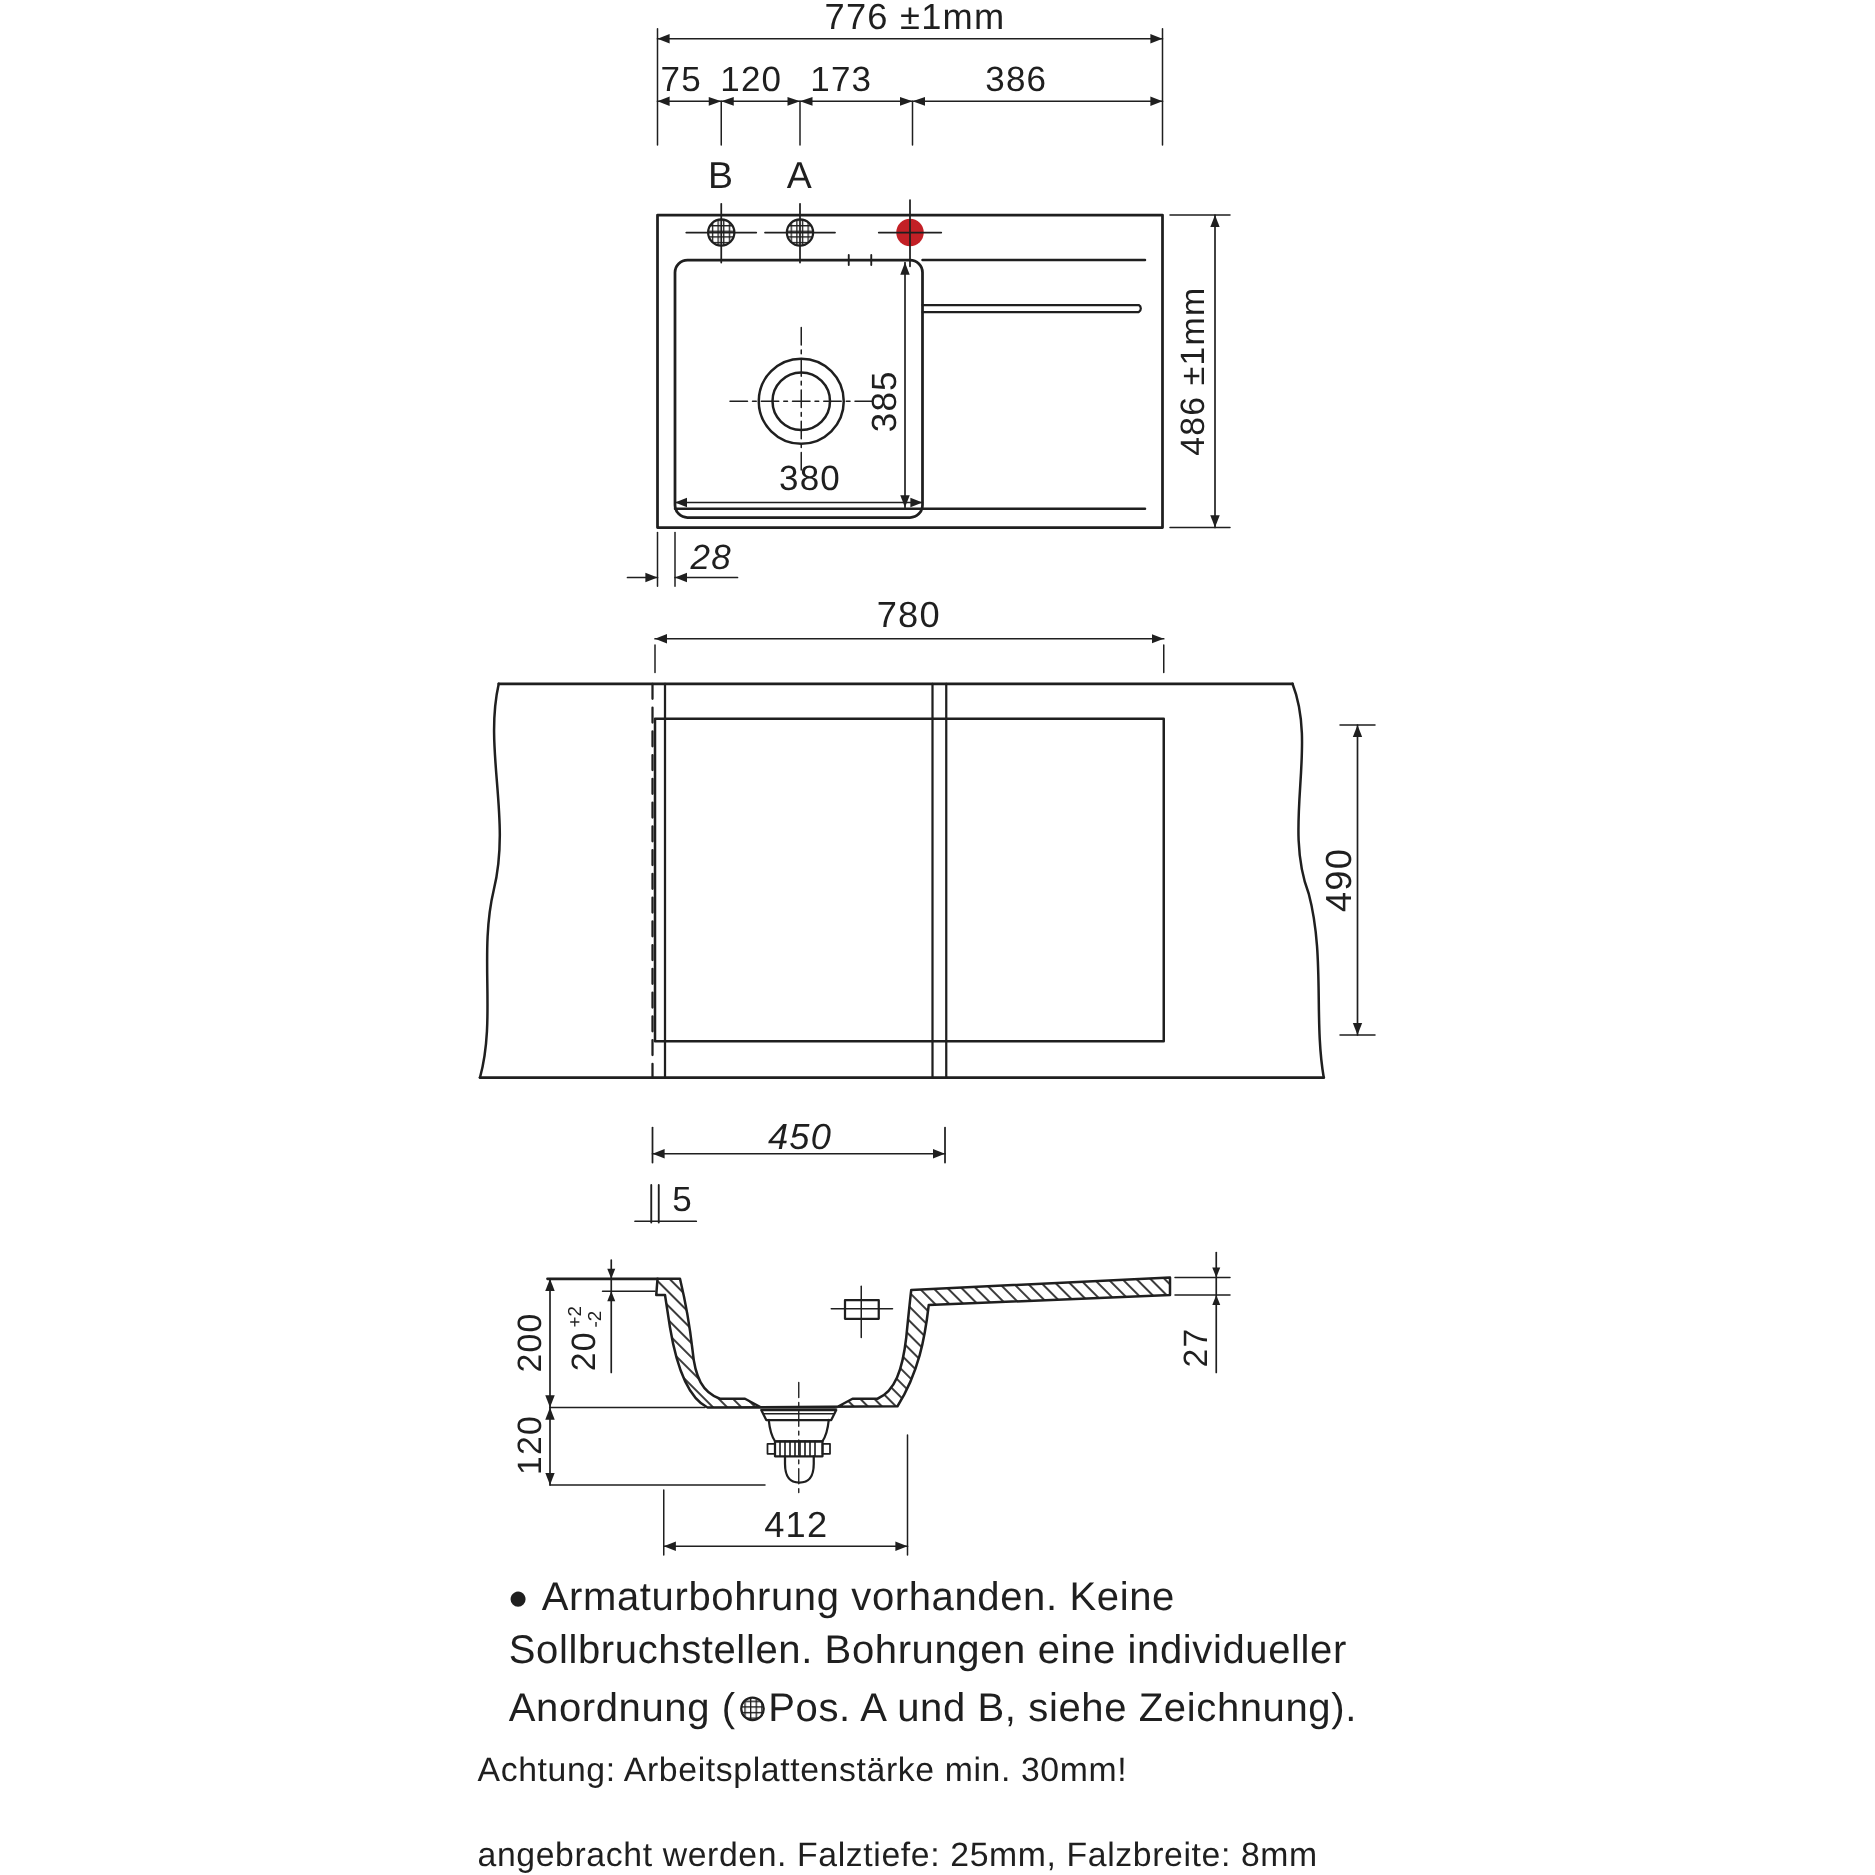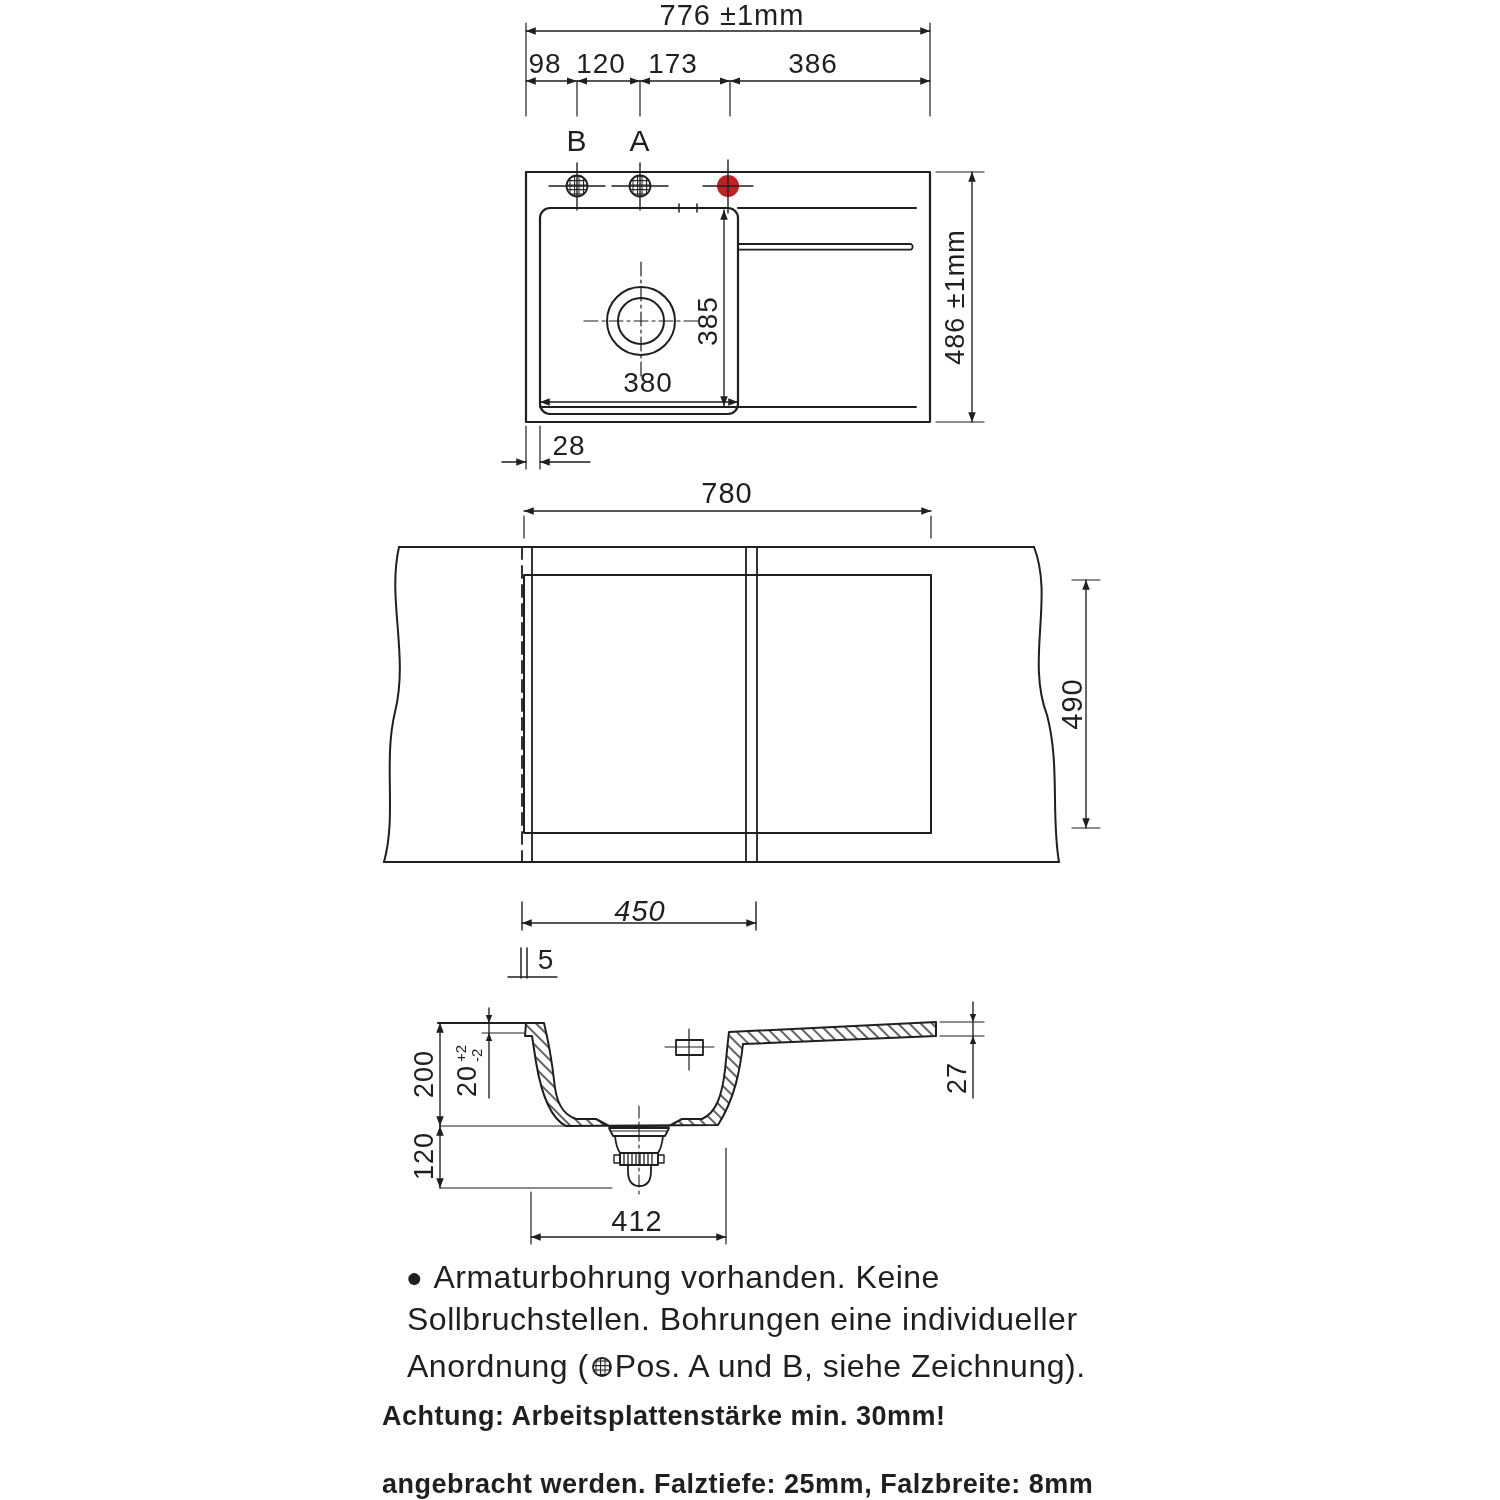--- a/index.html
+++ b/index.html
@@ -5,21 +5,21 @@
   html,body{margin:0;padding:0;background:#ffffff;}
   .page{position:relative;width:1500px;height:1500px;background:#ffffff;overflow:hidden;
         font-family:"Liberation Sans",sans-serif;color:#1f1f1f;margin-left:16px;}
   svg.geo{position:absolute;left:0;top:0;}
   .t{position:absolute;white-space:nowrap;transform:translate(-50%,-50%);
      font-family:"Liberation Sans",sans-serif;color:#1f1f1f;letter-spacing:1px;}
   .rot{transform:translate(-50%,-50%) rotate(-90deg);}
   .tl{position:absolute;white-space:nowrap;color:#1f1f1f;letter-spacing:0.5px;}
   .fs27{font-size:27px;} .fs28{font-size:28px;} .fs29{font-size:29px;} .fs30{font-size:30px;}
   .note{font-size:32px;display:flex;align-items:center;}
-  .warn{font-size:27px;font-weight:bold;}
+  .warn{font-size:27px;}
   .tolstack{display:inline-flex;flex-direction:column;font-size:15px;line-height:1.05;
             margin-left:3px;vertical-align:middle;letter-spacing:0;}
   .bullet{margin-right:10px;font-size:28px;}
   .sym{margin:0 2px;}
 </style>
 </head>
 <body>
 
 <div class="page">
 
@@ -181,30 +181,30 @@
     </g>
     <g stroke-width="1.35">
       <line x1="515" y1="1237" x2="710" y2="1237" marker-start="url(#arr)" marker-end="url(#arr)"></line>
       <line x1="515" y1="1192" x2="515" y2="1244" stroke-width="1.2"></line>
       <line x1="710" y1="1148" x2="710" y2="1244" stroke-width="1.2"></line>
     </g>
   </g>
 </svg>
 
 <div class="t fs29" style="left:716px;top:15px;">776 ±1mm</div>
-<div class="t fs28" style="left:529px;top:64px;">98</div>
+<div class="t fs28" style="left:529px;top:64px;">75</div>
 <div class="t fs28" style="left:585px;top:64px;">120</div>
 <div class="t fs28" style="left:657px;top:64px;">173</div>
 <div class="t fs28" style="left:797px;top:64px;">386</div>
 <div class="t fs30" style="left:561px;top:141px;">B</div>
 <div class="t fs30" style="left:624px;top:141px;">A</div>
 <div class="t rot fs28" style="left:692px;top:321px;">385</div>
 <div class="t fs28" style="left:632px;top:383px;">380</div>
 <div class="t rot fs27" style="left:939px;top:297px;">486 ±1mm</div>
-<div class="t fs28" style="left:553px;top:446px;">28</div>
+<div class="t fs28" style="left:553px;top:446px;font-style:italic;">28</div>
 
 <div class="t fs29" style="left:711px;top:493px;">780</div>
 <div class="t rot fs29" style="left:1056px;top:704px;">490</div>
 <div class="t fs29" style="left:624px;top:911px;font-style:italic;">450</div>
 <div class="t fs28" style="left:530px;top:960px;">5</div>
 
 <div class="t rot fs27" style="left:408px;top:1074px;">200</div>
 <div class="t rot fs27" style="left:452px;top:1071px;">
   <span>20</span><span class="tolstack">
         <span>+2</span>

